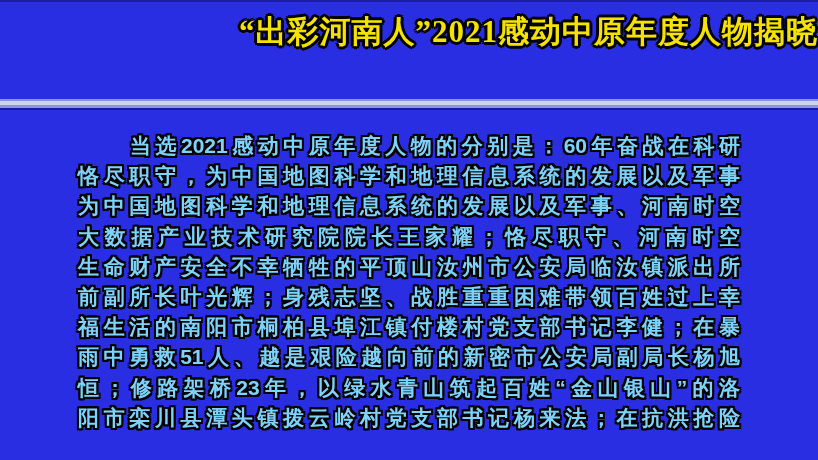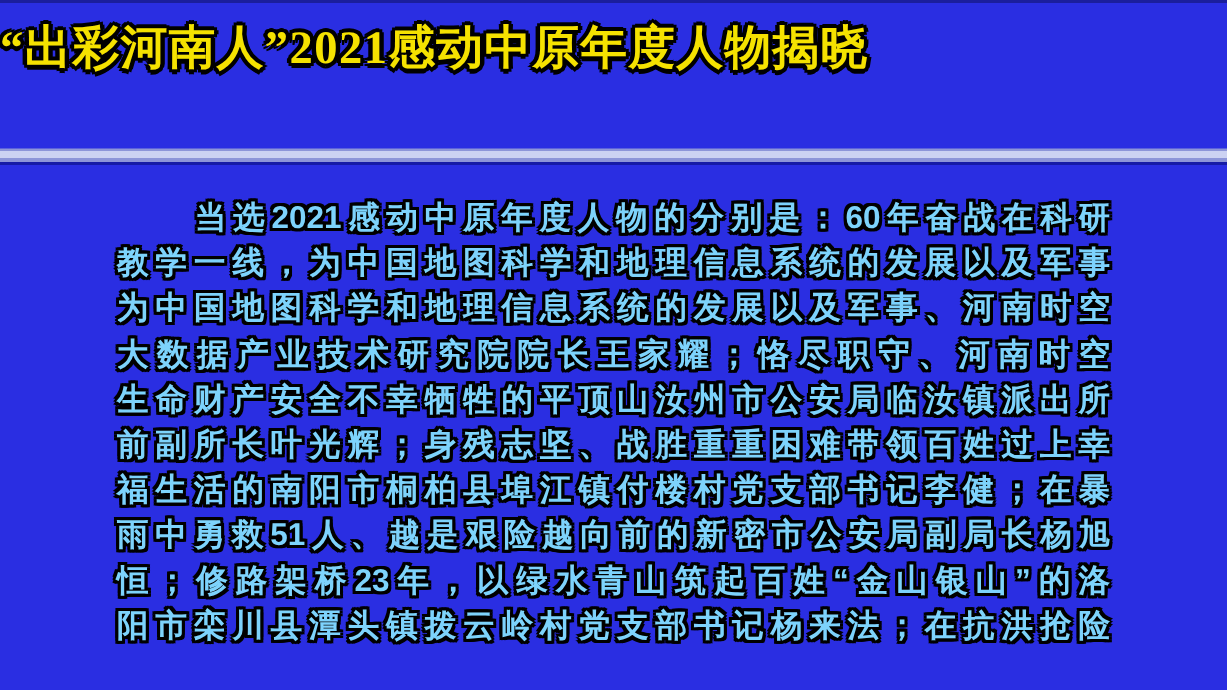--- a/index.html
+++ b/index.html
@@ -21,21 +21,21 @@
     position: absolute;
     top: 0; left: 0; right: 0;
     height: 2px;
     background: rgba(0,0,30,0.35);
   }
   .title-block {
     position: absolute;
     top: 14px;
     left: 0;
     width: 100%;
-    text-align: left;
+    text-align: right;
   }
   .title-line {
     font-family: "Liberation Serif", serif;
     font-weight: bold;
     font-size: 31px;
     line-height: 36px;
     color: #f5e200;
     letter-spacing: 1px;
     text-shadow:
       -3px 0 #000, 3px 0 #000, 0 -3px #000, 0 3px #000,
@@ -83,21 +83,21 @@
 <div class="screen">
 
   <div class="title-block">
     <div class="title-line">“出彩河南人”2021感动中原年度人物揭晓</div>
   </div>
 
   <div class="divider"></div>
 
   <div class="body-block">
     <div class="body-line indent">当选2021感动中原年度人物的分别是：60年奋战在科研</div>
-    <div class="body-line">教学一线，为中国地图科学和地理信息系统的发展以及军事</div>
+    <div class="body-line">恪尽职守，为中国地图科学和地理信息系统的发展以及军事</div>
     <div class="body-line">为中国地图科学和地理信息系统的发展以及军事、河南时空</div>
     <div class="body-line">大数据产业技术研究院院长王家耀；恪尽职守、河南时空</div>
     <div class="body-line">生命财产安全不幸牺牲的平顶山汝州市公安局临汝镇派出所</div>
     <div class="body-line">前副所长叶光辉；身残志坚、战胜重重困难带领百姓过上幸</div>
     <div class="body-line">福生活的南阳市桐柏县埠江镇付楼村党支部书记李健；在暴</div>
     <div class="body-line">雨中勇救51人、越是艰险越向前的新密市公安局副局长杨旭</div>
     <div class="body-line">恒；修路架桥23年，以绿水青山筑起百姓“金山银山”的洛</div>
     <div class="body-line">阳市栾川县潭头镇拨云岭村党支部书记杨来法；在抗洪抢险</div>
   </div>
 

